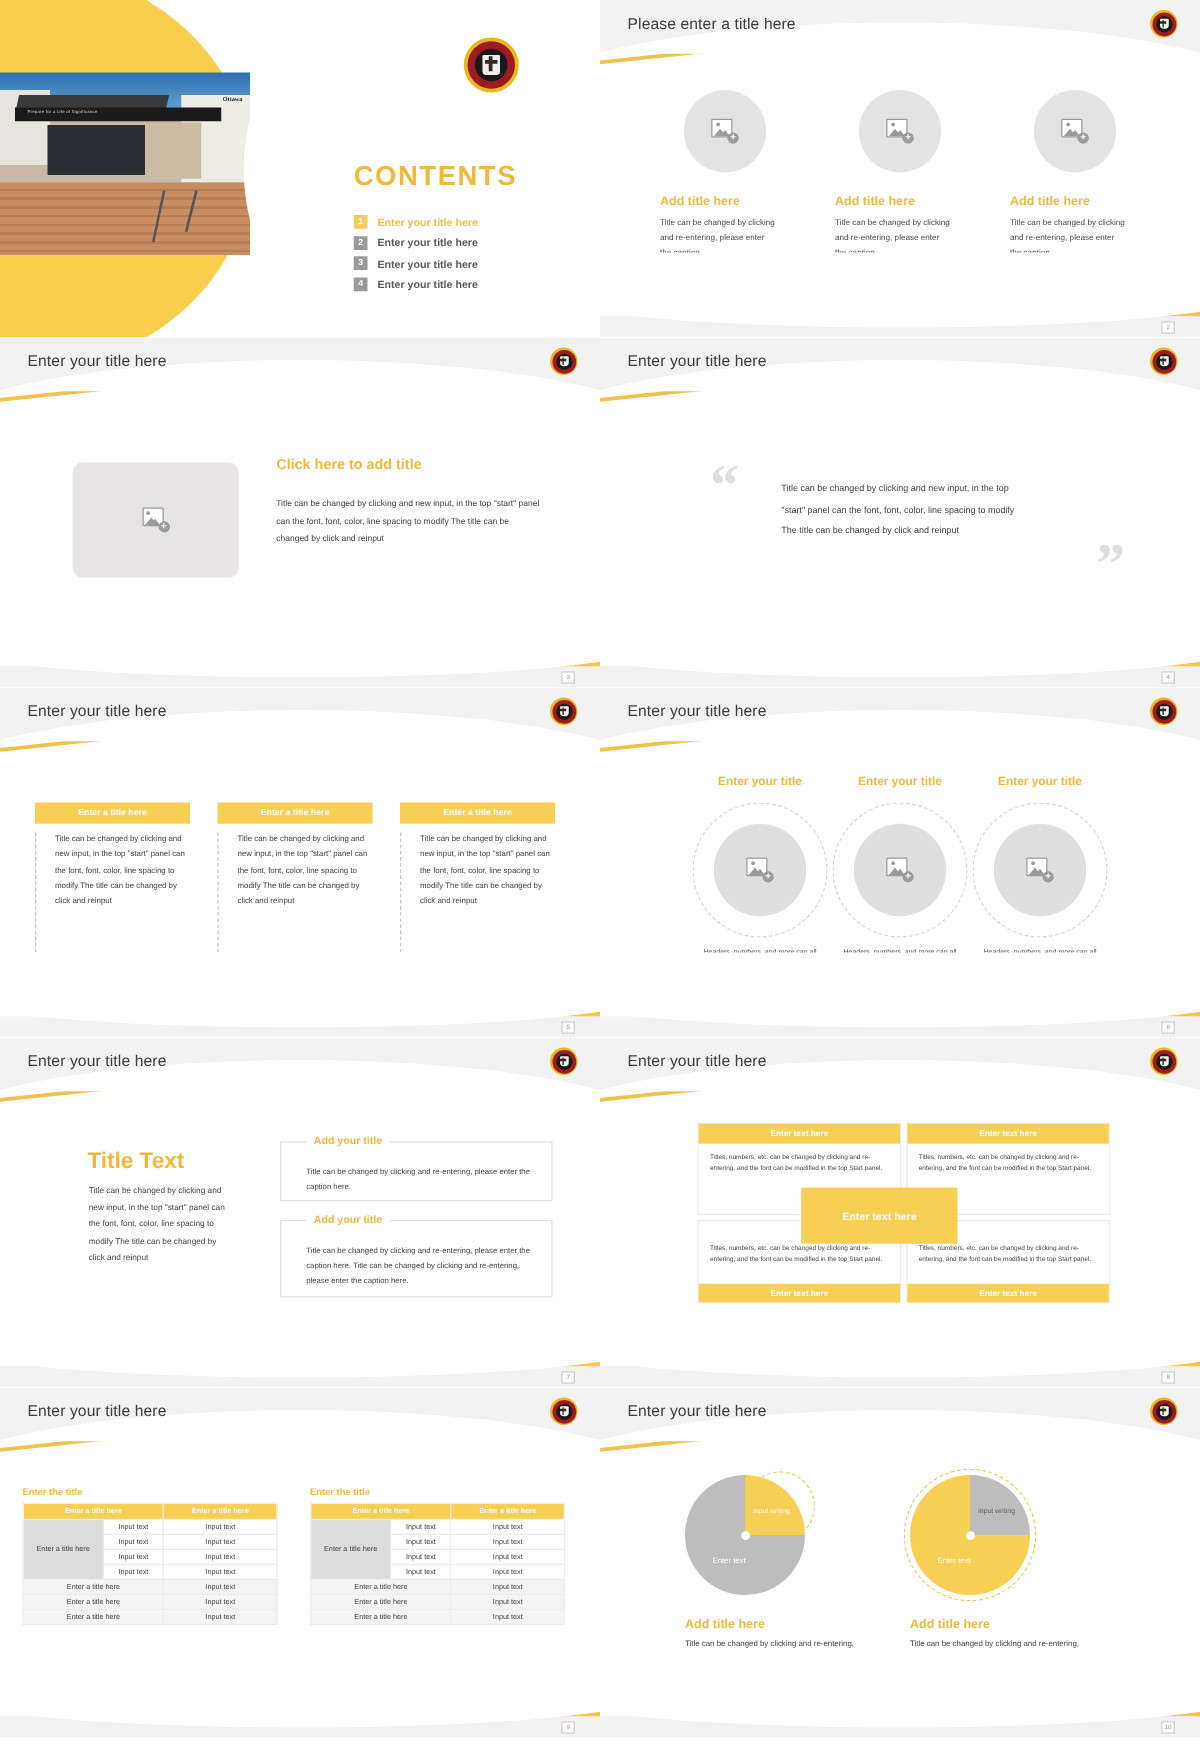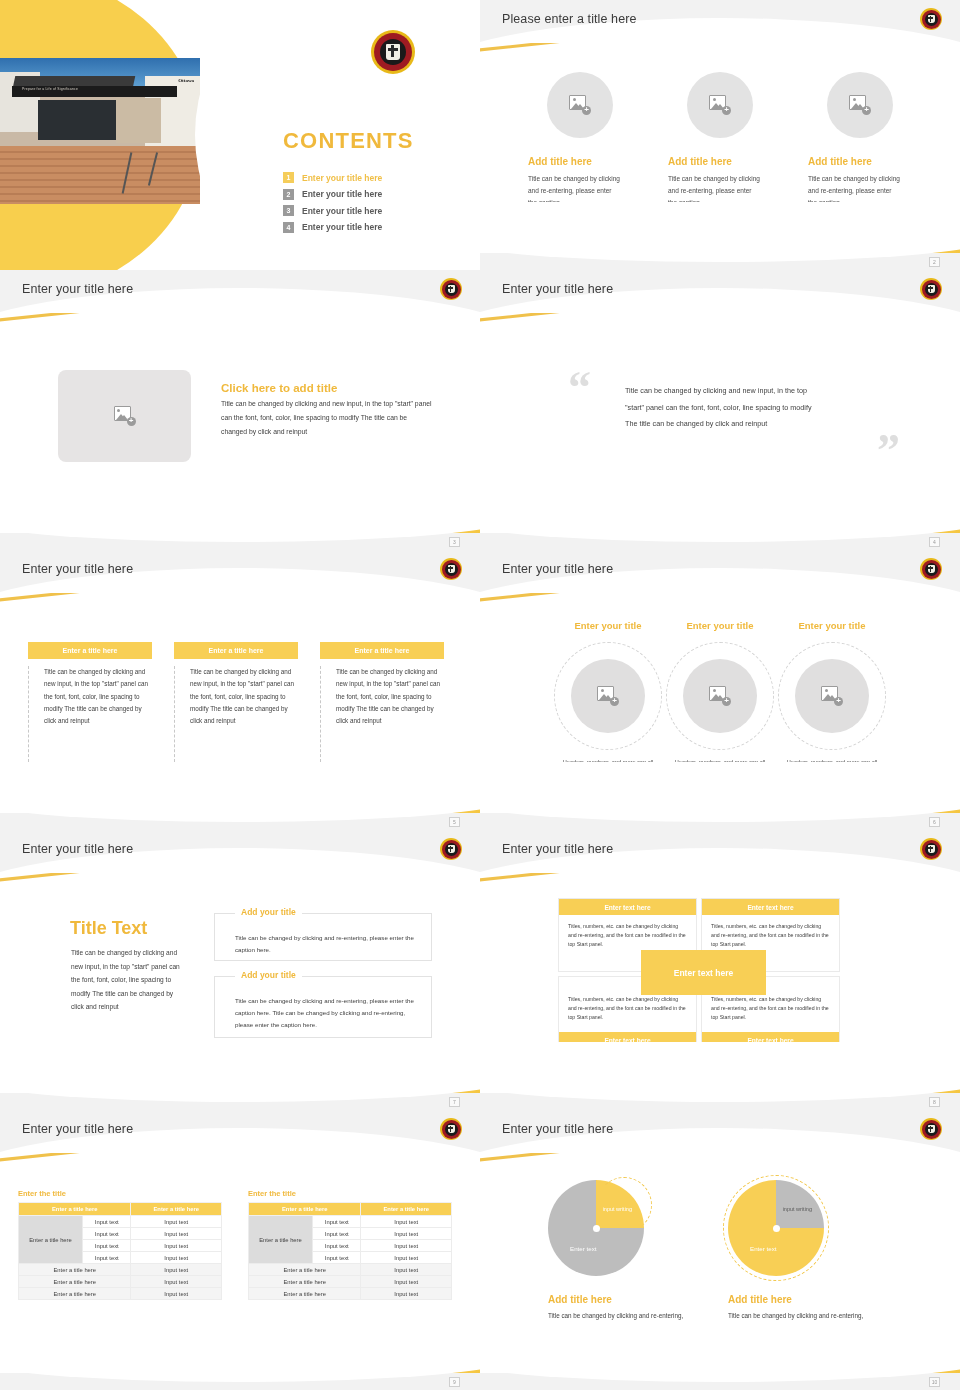--- a/index.html
+++ b/index.html
@@ -234,21 +234,21 @@
     margin-top: 6px; font-size: 6.5px; color: #4a4a4a; line-height: 1.85;
     width: 92px; align-self: flex-start; margin-left: 18px;
   }
 
   
   .s3-img {
     position: absolute; left: 58px; top: 100px; width: 133px; height: 92px;
     background: #e6e4e4; border-radius: 8px;
     display: flex; align-items: center; justify-content: center;
   }
-  .s3-title { position: absolute; left: 221px; top: 112px; font-size: 11.5px; font-weight: bold; color: #f0b93c; }
+  .s3-title { position: absolute; left: 221px; top: 96px; font-size: 11.5px; font-weight: bold; color: #f0b93c; }
   .s3-body {
     position: absolute; left: 221px; top: 127px; width: 212px;
     font-size: 6.8px; color: #3f3f3f; line-height: 2.05;
   }
 
   
   .q-mark {
     position: absolute; font-family: "Liberation Serif", serif;
     color: #dedede; font-weight: bold; line-height: .8;
   }
@@ -294,35 +294,35 @@
   }
   .circ-cap {
     margin-top: 8px; font-size: 5.6px; color: #4a4a4a;
     text-align: center; line-height: 1.7; width: 95px;
   }
 
   
   .s7-big { position: absolute; left: 70px; top: 88px; font-size: 18px; font-weight: bold; color: #f0b93c; }
   .s7-body { position: absolute; left: 71px; top: 116px; width: 112px; font-size: 6.6px; color: #3f3f3f; line-height: 2.05; }
   .s7-box {
-    position: absolute; left: 214px; width: 218px;
+    position: absolute; left: 224px; width: 218px;
     border: 1px solid #e2e2e2;
   }
   .s7-box-1 { top: 83px; height: 48px; }
   .s7-box-2 { top: 146px; height: 62px; }
   .s7-box .bx-title {
     position: absolute; top: -7px; left: 20px; background: #fff;
     padding: 0 6px; font-size: 8.5px; font-weight: bold; color: #f0b93c;
   }
   .s7-box .bx-body {
     padding: 18px 14px 0 20px; font-size: 6.2px; color: #3f3f3f; line-height: 1.95;
   }
 
   
-  .quad { position: absolute; top: 68px; left: 78px; width: 282px; }
+  .quad { position: absolute; top: 68px; left: 78px; width: 330px; }
   .qrow { display: flex; gap: 4px; }
   .qcell { width: 163px; border: 1px solid #eaeaea; background: #fff; }
   .qcell .qhd {
     height: 16px; background: #f8cf55; color: #fff; font-size: 6.6px;
     font-weight: bold; display: flex; align-items: center; justify-content: center;
   }
   .qcell .qbd { padding: 7px 9px 10px 9px; font-size: 5.2px; color: #3f3f3f; line-height: 1.75; min-height: 56px; }
   .qcell.bot .qbd { min-height: 50px; padding-top: 18px; }
   .quad-center {
     position: absolute; left: 83px; top: 52px; width: 125px; height: 45px;

